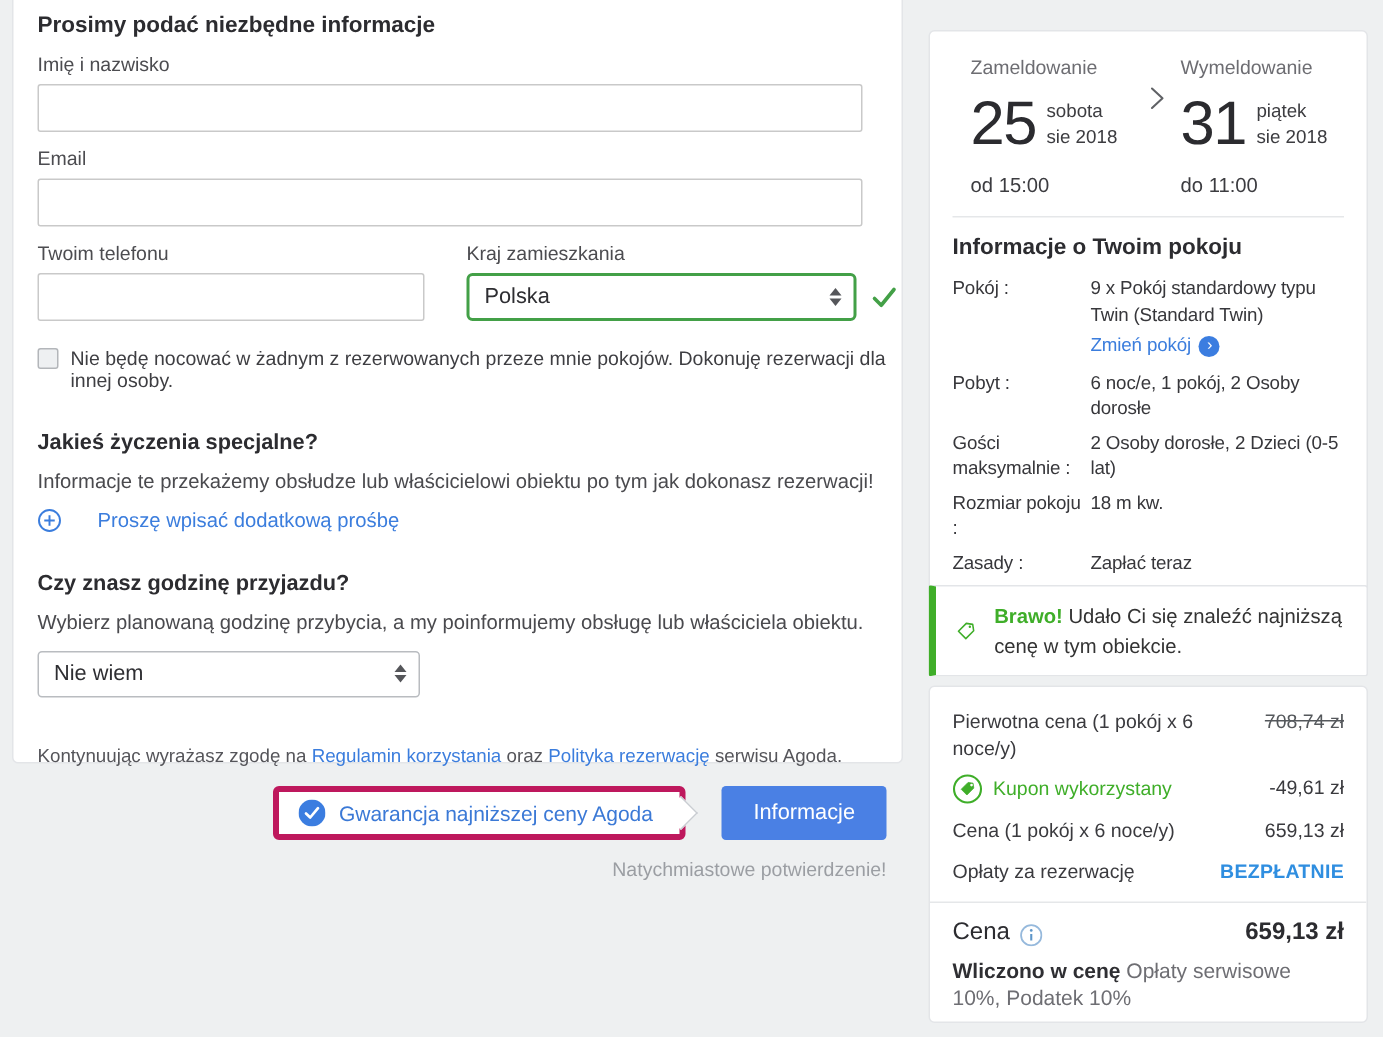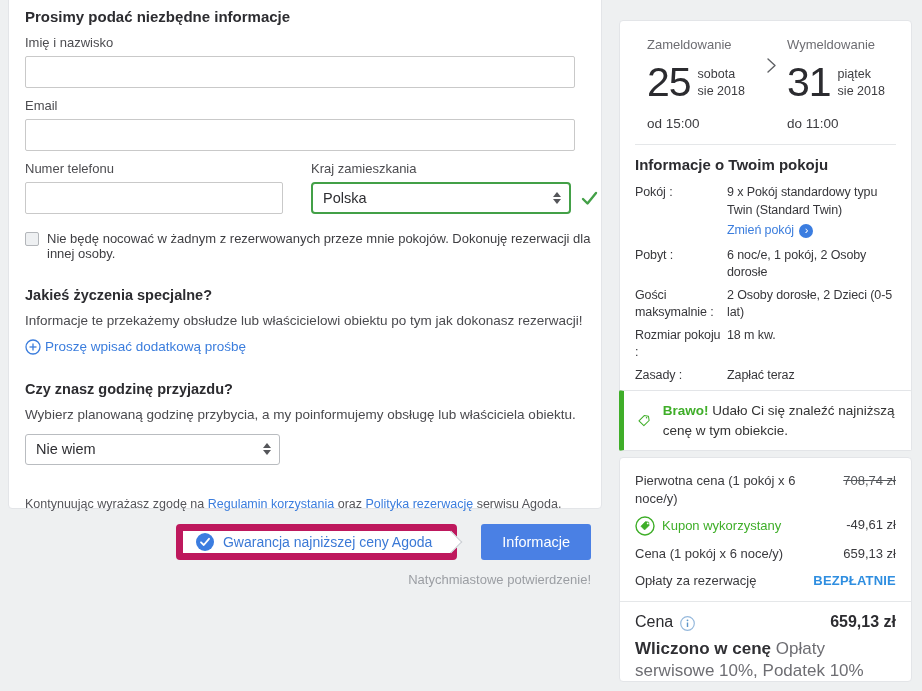--- a/index.html
+++ b/index.html
@@ -23,26 +23,26 @@
   .select-country{width:260px;height:32px;border:2px solid #43a047;border-radius:4px;}
   .select-time{width:255px;height:31px;border:1px solid #b9bcc0;border-radius:3px;margin-top:9px;}
   .spin{position:absolute;right:8px;top:50%;transform:translateY(-50%);display:flex;flex-direction:column;gap:2px;}
   .spin i{display:block;width:0;height:0;border-left:4px solid transparent;border-right:4px solid transparent;}
   .spin .up{border-bottom:5px solid #55565a;}
   .spin .down{border-top:5px solid #55565a;}
   .checkbox-row{display:flex;align-items:flex-start;gap:8px;margin-top:17px;font-size:13px;color:#3e3e42;}
   .checkbox{flex:none;width:12px;height:12px;border:1px solid #b3b6ba;background:#eef0f2;border-radius:2px;margin-top:1px;}
   .section-title{font-size:14.5px;font-weight:700;color:#2c2c30;margin:26px 0 0;}
   .desc{font-size:13.5px;color:#4a4a4e;margin:9px 0 0;line-height:1.4;}
-  .link-row{display:flex;align-items:center;gap:4px;margin-top:8px;font-size:13.5px;color:#3b7ddd;cursor:pointer;}
+  .link-row{display:flex;align-items:center;gap:24px;margin-top:8px;font-size:13.5px;color:#3b7ddd;cursor:pointer;}
   .consent{font-size:12.5px;color:#55555a;margin:32px 0 0;}
   .consent .lnk{color:#3b7ddd;cursor:pointer;}
   .actions{display:flex;justify-content:flex-end;align-items:center;margin-top:13px;padding-right:2px;}
   .pill{position:relative;display:flex;align-items:center;gap:9px;height:36px;box-sizing:border-box;
-    border:7px solid #be185d;border-radius:4px;background:#fff;padding:0 18px 0 13px;cursor:pointer;}
+    border:4px solid #be185d;border-radius:4px;background:#fff;padding:0 18px 0 13px;cursor:pointer;}
   .pill::after{content:"";position:absolute;right:-8.5px;top:50%;width:15px;height:15px;background:#fff;
     border-top:1px solid #c9cdd2;border-right:1px solid #c9cdd2;transform:translateY(-50%) rotate(45deg);}
   .pill-label{font-size:14px;color:#3b79d6;white-space:nowrap;}
   .continue-btn{margin-left:24px;height:36px;padding:0 21px;background:#4a80e4;color:#fff;border:none;
     border-radius:3px;font-size:14.5px;font-family:"Liberation Sans",sans-serif;cursor:pointer;}
   .confirm-note{text-align:right;margin-top:12px;font-size:13px;color:#9b9ea3;padding-right:2px;}
 
   
   .card{position:absolute;background:#fff;border:1px solid #e3e5e8;border-radius:4px;box-sizing:border-box;}
   .card-top{left:619px;top:20px;width:293px;height:379px;padding:16px 15px;overflow:hidden;}
@@ -72,21 +72,21 @@
   .card-price{left:619px;top:457px;width:293px;height:225px;padding:14px 15px 0;overflow:hidden;}
   .price-row{display:flex;justify-content:space-between;align-items:flex-start;font-size:13px;color:#3a3a3e;margin-bottom:9px;line-height:1.35;}
   .price-row .plabel{width:172px;}
   .strike{color:#55585c;text-decoration:line-through;white-space:nowrap;}
   .coupon-left{display:flex;align-items:center;gap:7px;color:#3fae29;}
   .free-badge{color:#2f8ee0;font-weight:700;font-size:13px;letter-spacing:0.2px;}
   .full-divider{border:none;border-top:1px solid #e5e7e9;margin:12px -15px 0;}
   .total-row{display:flex;justify-content:space-between;align-items:center;padding-top:11px;}
   .total-left{display:flex;align-items:flex-end;gap:7px;font-size:16px;color:#2c2c30;}
   .total-value{font-size:16px;font-weight:700;color:#2c2c30;}
-  .included-line{margin-top:7px;font-size:17px;line-height:1.3;}
+  .included-line{margin-top:7px;font-size:14px;line-height:1.3;}
   .included-bold{font-weight:700;color:#2f2f33;}
   .included-rest{color:#6e6e73;}
   .dotted-divider{border:none;border-top:1px dotted #c6c8ca;margin:9px 0 8px;}
   .check-glyph{display:flex;align-items:center;}
 </style>
 </head>
 <body>
 
 <div class="viewport">
 
@@ -94,21 +94,21 @@
     <h1 class="form-title">Prosimy podać niezbędne informacje</h1>
 
     <label class="field-label">Imię i nazwisko</label>
     <input class="text-input" type="text" style="">
 
     <label class="field-label">Email</label>
     <input class="text-input" type="text" style="">
 
     <div class="row-2col">
       <div class="col-phone">
-        <label class="field-label">Numer telefonu</label>
+        <label class="field-label">Twoim telefonu</label>
         <input class="text-input" type="text" style="">
       </div>
       <div class="col-country">
         <label class="field-label">Kraj zamieszkania</label>
         <div class="country-line">
           <div class="select-box select-country">
             <span>Polska</span>
             <span class="spin">
                 <i class="up"></i>
                 <i class="down"></i>

